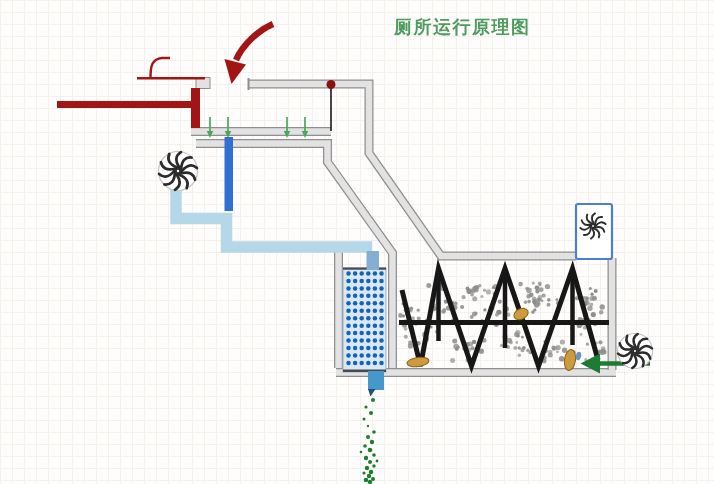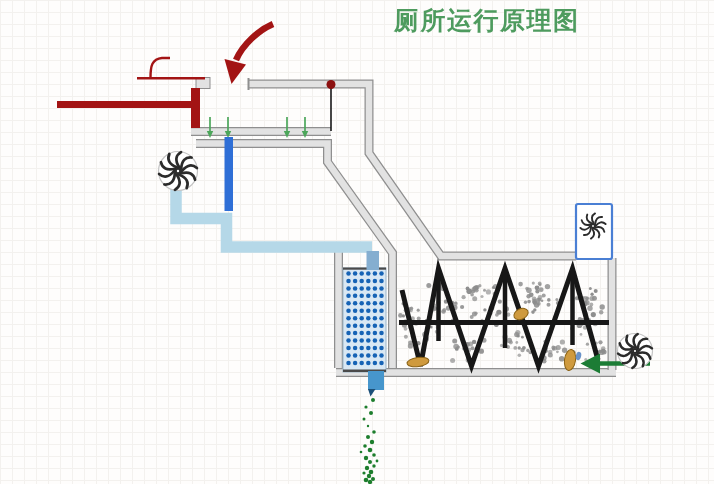--- a/index.html
+++ b/index.html
@@ -2,22 +2,22 @@
 <html style="--bg: #fefdfc; --grid: #f3f1ee; --wallEdge: #8f8f8f; --wallFill: #e2e2e2; --red: #a31414; --redDark: #8c1010; --titleGreen: #4e9b5e; --arrowGreen: #4ca65a; --darkGreen: #1c7c35; --dropGreen: #1d7e2d; --paleBlue: #b5d8e8; --brightBlue: #2f6fd6; --pipeBlue: #4796cc; --boxPipeBlue: #85aed0; --drainTip: #1c5078; --filterFill: #d9e8f4; --filterDot: #1663b5; --ventBoxBlue: #4a7fd4; --black: #171717; --gravel: #8d8d8d; --tan: #cf9a3e; --tanEdge: #8a6215; --debrisBlue: #6a93c9; --fanDark: #2b2b2b;"><head>
 <meta charset="utf-8">
 <style>
   html,body{margin:0;padding:0;background:#fff;}
   .stage{position:relative;width:714px;height:484px;overflow:hidden;
     background-color:var(--bg,#fefdfc);
     background-image:linear-gradient(var(--grid,#f3f1ee) 1px,transparent 1px),
                      linear-gradient(90deg,var(--grid,#f3f1ee) 1px,transparent 1px);
     background-size:12px 12px;
     font-family:"Liberation Sans",sans-serif;}
-  .title{position:absolute;left:394px;top:4px;font-family:"Liberation Serif","DejaVu Serif",serif;
-    font-size:25px;font-weight:600;letter-spacing:1.5px;color:var(--titleGreen,#4e9b5e);}
+  .title{position:absolute;left:394px;top:15px;font-family:"Liberation Serif","DejaVu Serif",serif;
+    font-size:18px;font-weight:600;letter-spacing:1.5px;color:var(--titleGreen,#4e9b5e);}
   svg.diagram{position:absolute;left:0;top:0;}
   .wall-o{fill:none;stroke:var(--wallEdge,#8f8f8f);stroke-width:9;stroke-linejoin:miter;}
   .wall-i{fill:none;stroke:var(--wallFill,#e2e2e2);stroke-width:6.5;stroke-linejoin:miter;}
   .wallblock{fill:var(--wallFill,#e2e2e2);stroke:var(--wallEdge,#8f8f8f);stroke-width:1;}
   .redfill{fill:var(--red,#a31414);}
   .duct{fill:none;stroke:var(--paleBlue,#b5d8e8);stroke-width:11.5;stroke-linejoin:miter;}
   .garrow{stroke:var(--arrowGreen,#4ca65a);stroke-width:1.7;}
   .gahead{fill:var(--arrowGreen,#4ca65a);}
 </style>
 </head>

